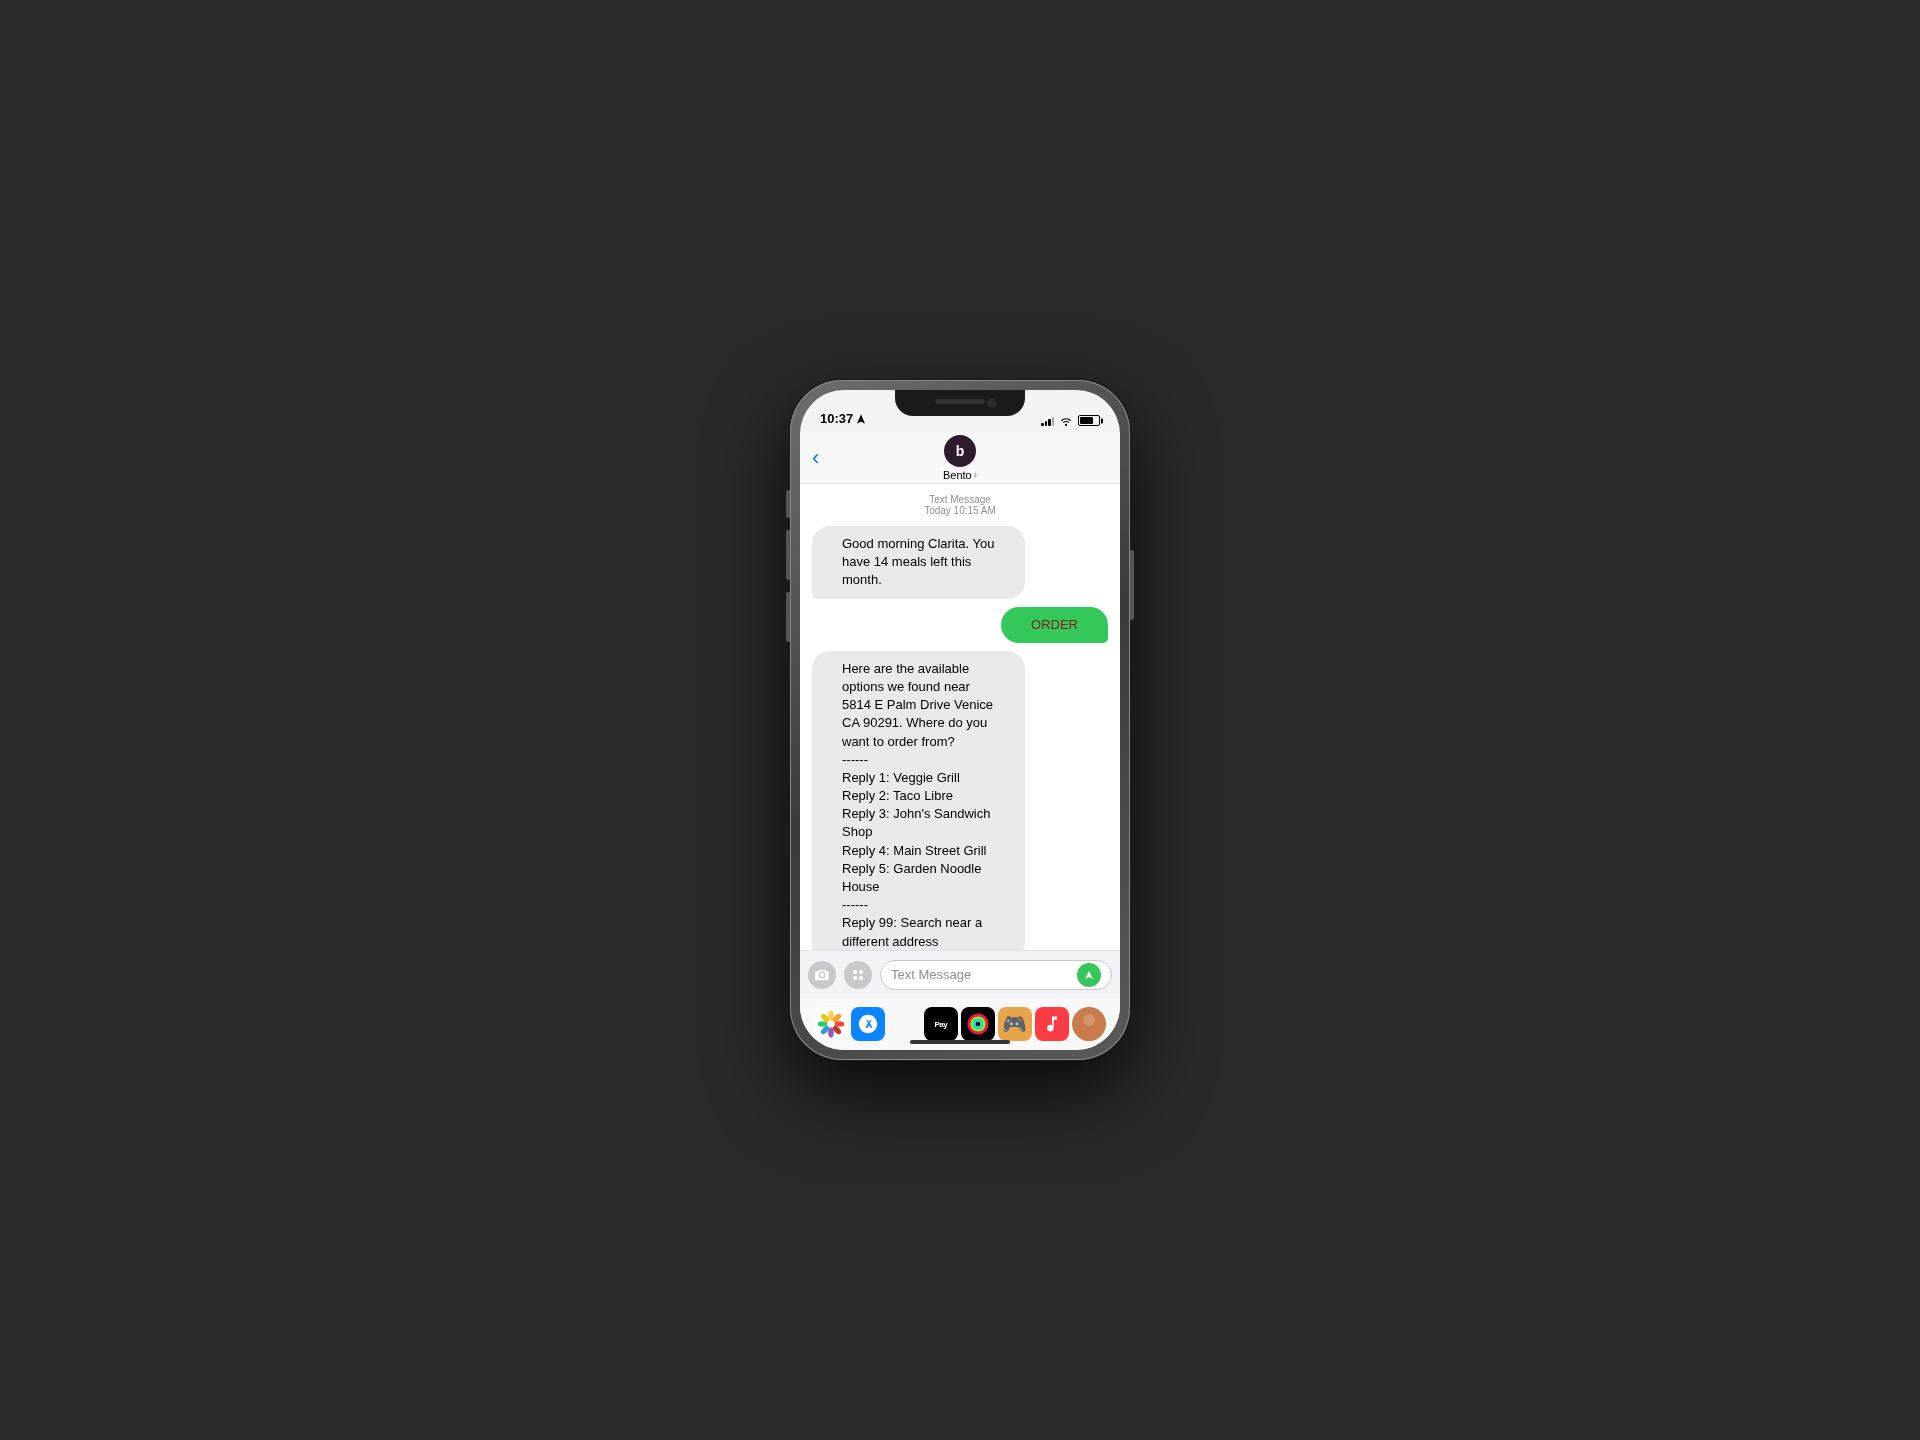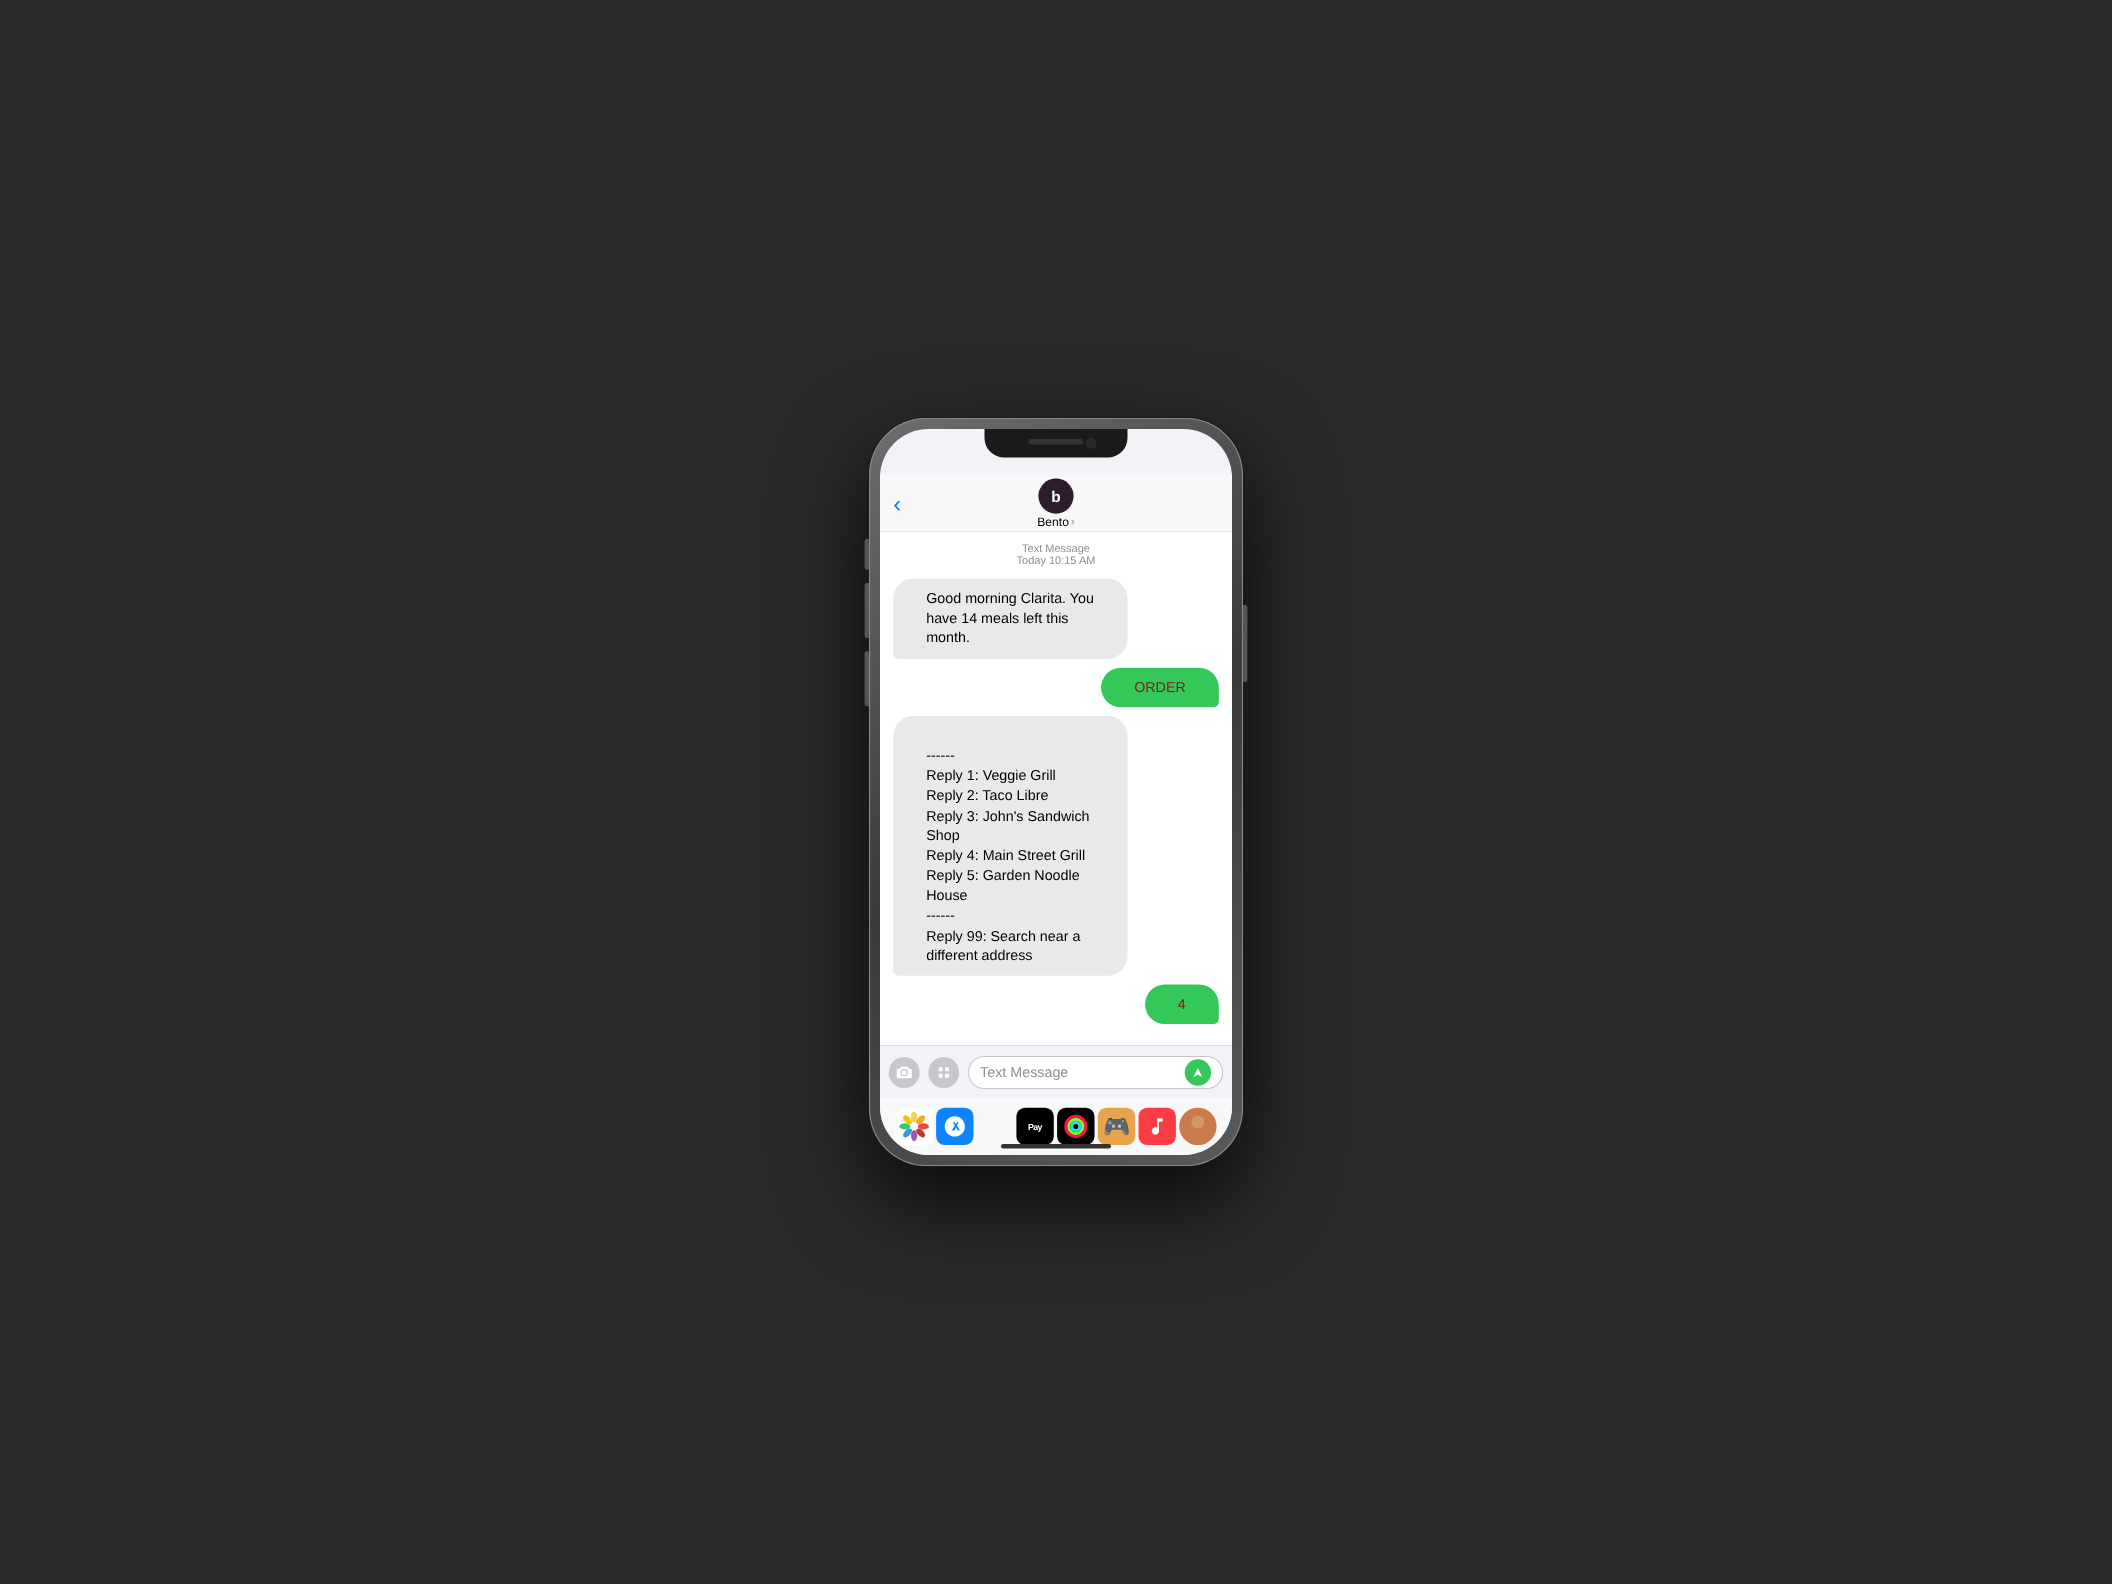--- a/index.html
+++ b/index.html
@@ -399,20 +399,42 @@
     <div class="btn-right"></div>
   </div>
 
   <div class="phone-screen">
 
     <div class="notch">
       <div class="notch-speaker"></div>
       <div class="notch-camera"></div>
     </div>
 
+    <div class="status-bar">
+      <div class="status-time">
+        <span>10:37</span>
+        <svg width="8" height="10" viewBox="0 0 10 12" fill="black" style="margin-left:2px;">
+            <polygon points="5,0 10,12 5,9 0,12"></polygon>
+          </svg>
+      </div>
+      <div class="status-icons">
+        <div class="signal-bars">
+          <div class="signal-bar" style="height:3px;"></div>
+          <div class="signal-bar" style="height:5px;"></div>
+          <div class="signal-bar" style="height:7px;"></div>
+          <div class="signal-bar" style="height:9px;opacity:0.3;"></div>
+        </div>
+        <svg width="14" height="10" viewBox="0 0 24 18">
+          <path d="M12 14a2 2 0 1 1 0 4 2 2 0 0 1 0-4zm0-5a8 8 0 0 1 5.66 2.34l-1.42 1.42A6 6 0 0 0 12 11a6 6 0 0 0-4.24 1.76L6.34 11.34A8 8 0 0 1 12 9zm0-5a13 13 0 0 1 9.19 3.81l-1.42 1.42A11 11 0 0 0 12 6a11 11 0 0 0-7.77 3.23L2.81 7.81A13 13 0 0 1 12 4z" fill="black"></path>
+        </svg>
+        <div class="battery-icon">
+          <div class="battery-fill"></div>
+        </div>
+      </div>
+    </div>
 
     <div class="nav-bar">
       <div class="nav-back">‹</div>
       <div class="nav-center">
         <div class="nav-avatar">b</div>
         <div class="nav-name">
           <span>Bento</span>
           <span class="nav-name-chevron">›</span>
         </div>
       </div>
@@ -428,21 +450,21 @@
       <div class="bubble-row incoming">
         <div class="bubble incoming">Good morning Clarita. You have 14 meals left this month.</div>
       </div>
 
       <div class="bubble-row outgoing">
         <div class="bubble outgoing">ORDER</div>
       </div>
 
       <div class="bubble-row incoming">
         <div class="bubble incoming">
-          <br>
+          <span>Here are the available options we found near 5814 E Palm Drive Venice CA 90291. Where do you want to order from?</span><br>
           <span>------</span><br>
           <span>Reply 1: Veggie Grill</span><br>
           <span>Reply 2: Taco Libre</span><br>
           <span>Reply 3: John's Sandwich Shop</span><br>
           <span>Reply 4: Main Street Grill</span><br>
           <span>Reply 5: Garden Noodle House</span><br>
           <span>------</span><br>
           <span>Reply 99: Search near a different address</span>
         </div>
       </div>

